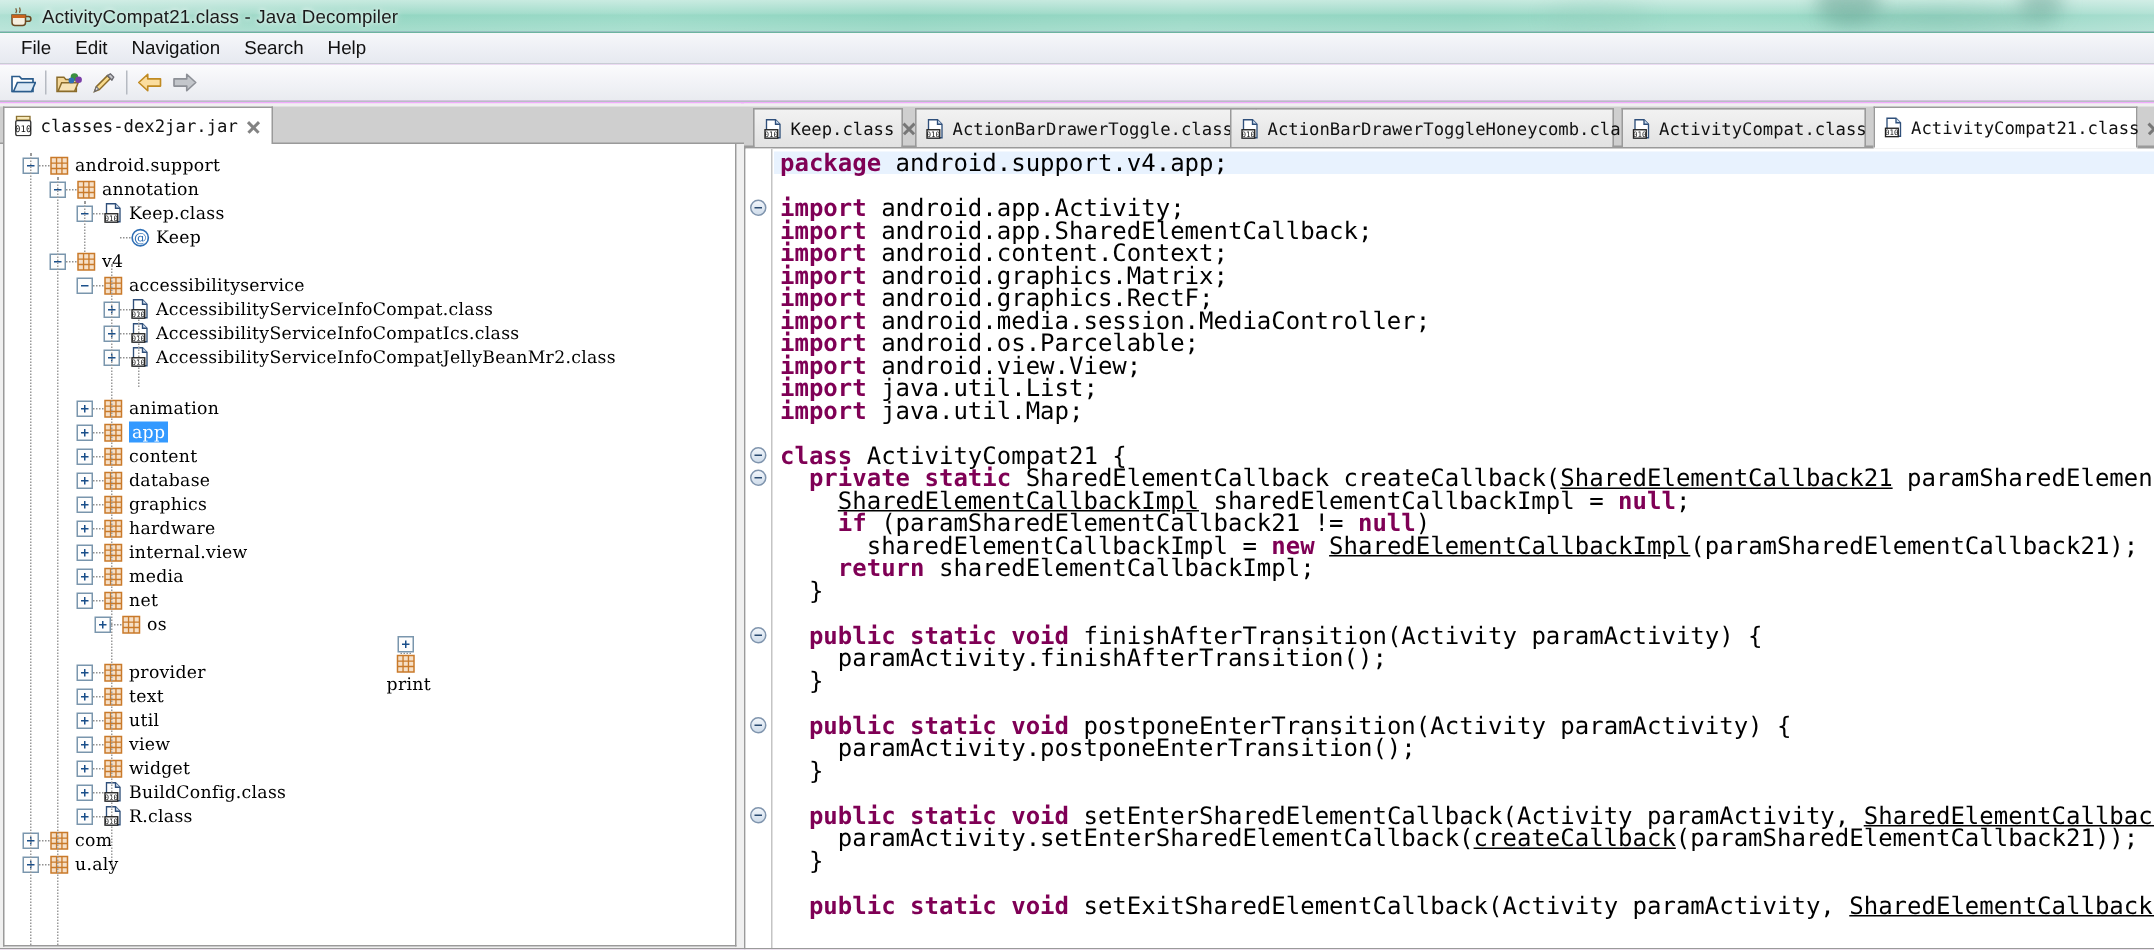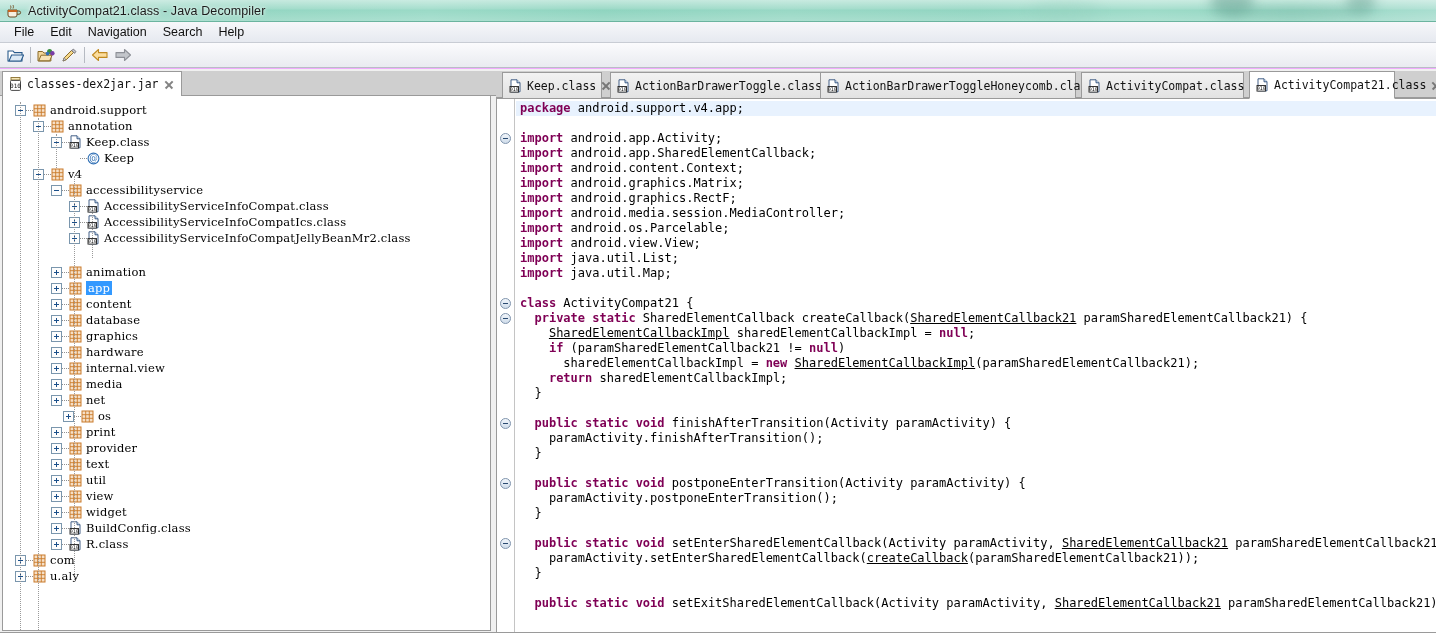--- a/index.html
+++ b/index.html
@@ -288,21 +288,21 @@
     position: absolute;
     left: 2px; top: 4px;
     width: 5px; height: 1px;
     background: #2a4a70;
   }
   .code {
     position: absolute;
     left: 19px; top: 0;
     width: 921px; height: 535px;
     font-family: "DejaVu Sans Mono", monospace;
-    font-size: 12px;
+    font-size: 16px;
     line-height: 15px;
     color: #000000;
     white-space: pre;
     padding-top: 2px;
     overflow: hidden;
   }
   .ln { height: 15px; padding-left: 4px; }
   .ln.hl { background: #e8f2fe; }
   .kw   { color: #7f0055; font-weight: bold; }
   .lnk  { text-decoration: underline; }
@@ -570,21 +570,21 @@
             </div>
             <div class="tnode" style="padding-left: 32px; margin-left: 28px;">
               <span class="toggle plus"></span>
               <span class="dots"></span>
               <svg class="pkg-ico" width="13" height="13" viewBox="0 0 13 13">
                 <rect x="1" y="1" width="11" height="11" fill="#f6e0c8" stroke="#c97a2a" stroke-width="1"></rect>
                 <path d="M1,4.7 H12 M1,8.3 H12 M4.7,1 V12 M8.3,1 V12" stroke="#c97a2a" stroke-width="0.9"></path>
               </svg>
               <span class="tname">os</span>
             </div>
-            <div class="tnode" style="padding-left: 48px;">
+            <div class="tnode" style="padding-left: 48px; flex-direction: column;">
               <span class="toggle plus"></span>
               <span class="dots"></span>
               <svg class="pkg-ico" width="13" height="13" viewBox="0 0 13 13">
                 <rect x="1" y="1" width="11" height="11" fill="#f6e0c8" stroke="#c97a2a" stroke-width="1"></rect>
                 <path d="M1,4.7 H12 M1,8.3 H12 M4.7,1 V12 M8.3,1 V12" stroke="#c97a2a" stroke-width="0.9"></path>
               </svg>
               <span class="tname">print</span>
             </div>
             <div class="tnode" style="padding-left: 48px;">
               <span class="toggle plus"></span>
@@ -715,21 +715,21 @@
           <div class="etab" style="left: 585px; width: 163px;">
             <svg class="cls-ico" width="13" height="14" viewBox="0 0 13 14">
               <path d="M2,0.8 h6 l3,3 v9 h-9 z" fill="#ffffff" stroke="#2f4f7a" stroke-width="0.9"></path>
               <path d="M8,0.8 v3 h3" fill="#cfe0f2" stroke="#2f4f7a" stroke-width="0.9"></path>
               <rect x="1" y="7.5" width="8.5" height="5.6" fill="#ffffff" stroke="#222" stroke-width="0.9"></rect>
               <text x="5.2" y="12" font-size="5" font-family="DejaVu Sans Mono, monospace" text-anchor="middle" fill="#111">010</text>
             </svg>
             <span class="etab-label">ActivityCompat.class</span>
             <span class="close-x"></span>
           </div>
-          <div class="etab active" style="left: 753px; width: 146px;">
+          <div class="etab active" style="left: 753px; width: 176px;">
             <svg class="cls-ico" width="13" height="14" viewBox="0 0 13 14">
               <path d="M2,0.8 h6 l3,3 v9 h-9 z" fill="#ffffff" stroke="#2f4f7a" stroke-width="0.9"></path>
               <path d="M8,0.8 v3 h3" fill="#cfe0f2" stroke="#2f4f7a" stroke-width="0.9"></path>
               <rect x="1" y="7.5" width="8.5" height="5.6" fill="#ffffff" stroke="#222" stroke-width="0.9"></rect>
               <text x="5.2" y="12" font-size="5" font-family="DejaVu Sans Mono, monospace" text-anchor="middle" fill="#111">010</text>
             </svg>
             <span class="etab-label">ActivityCompat21.class</span>
             <span class="close-x"></span>
           </div>
         </div>

